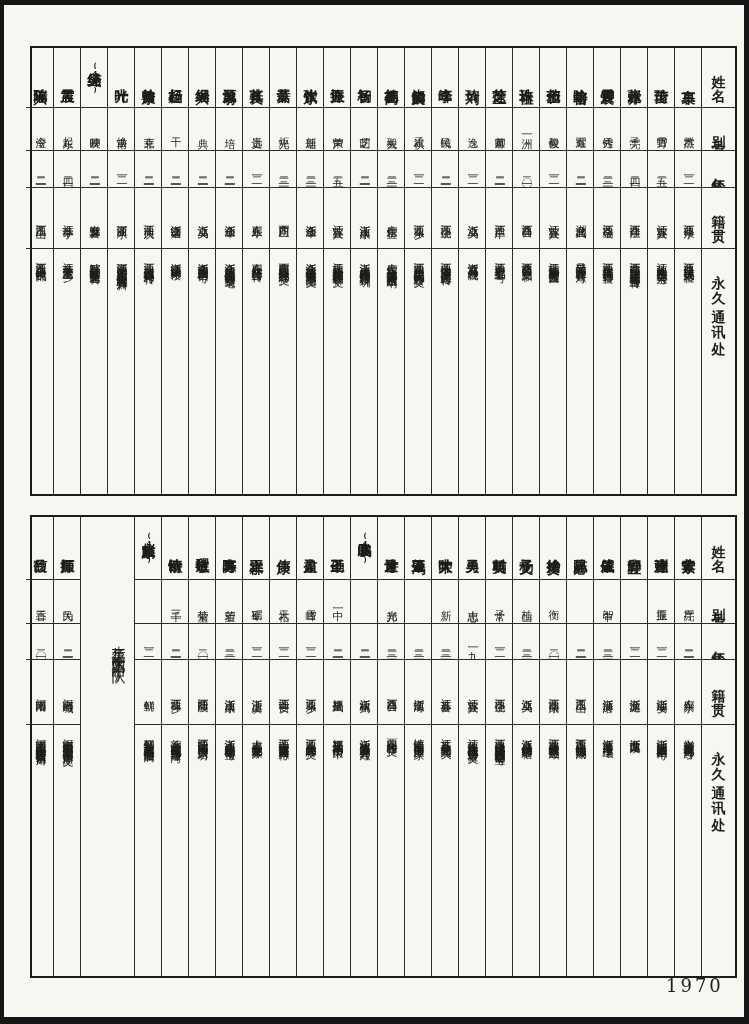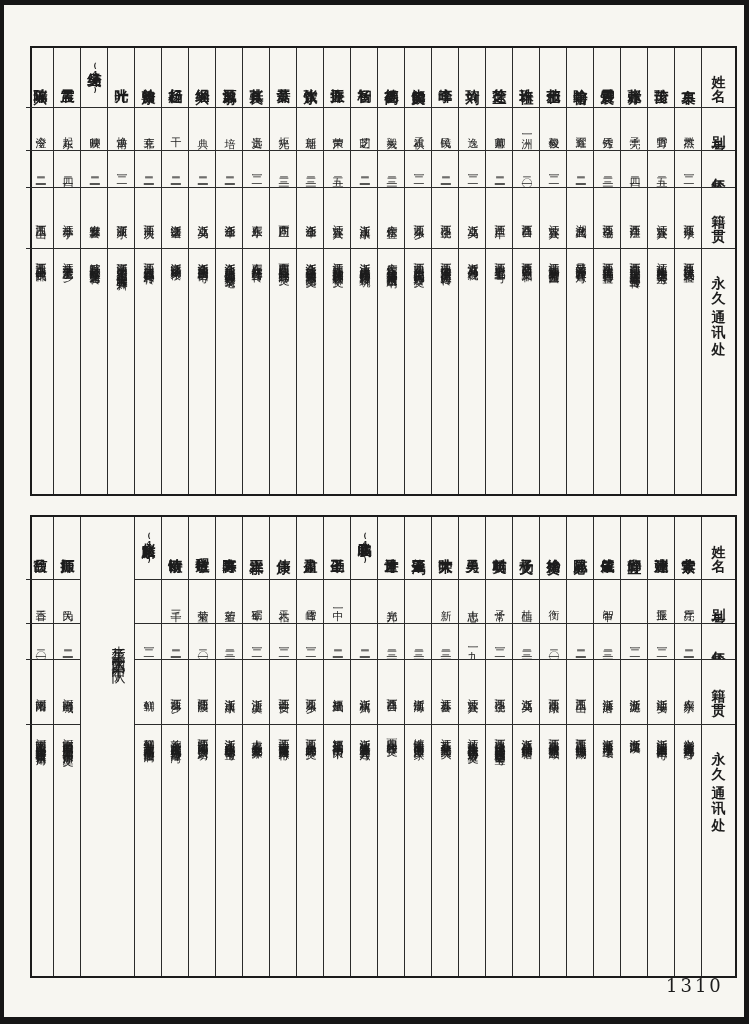--- a/index.html
+++ b/index.html
@@ -406,14 +406,14 @@
       </div>
       <div class="col">
         <div class="cell c-name"><span>吕馥</span></div>
         <div class="cell c-alias">香三</div>
         <div class="cell c-age">二〇</div>
         <div class="cell c-native">河南洛阳</div>
         <div class="cell c-addr">河南洛阳东三十里金村镇转翟泉镇吕角</div>
       </div>
     </div>
 
-  <div class="page-number">1310</div>
+  <div class="page-number">1970</div>
 </div>
 
 </body></html>

